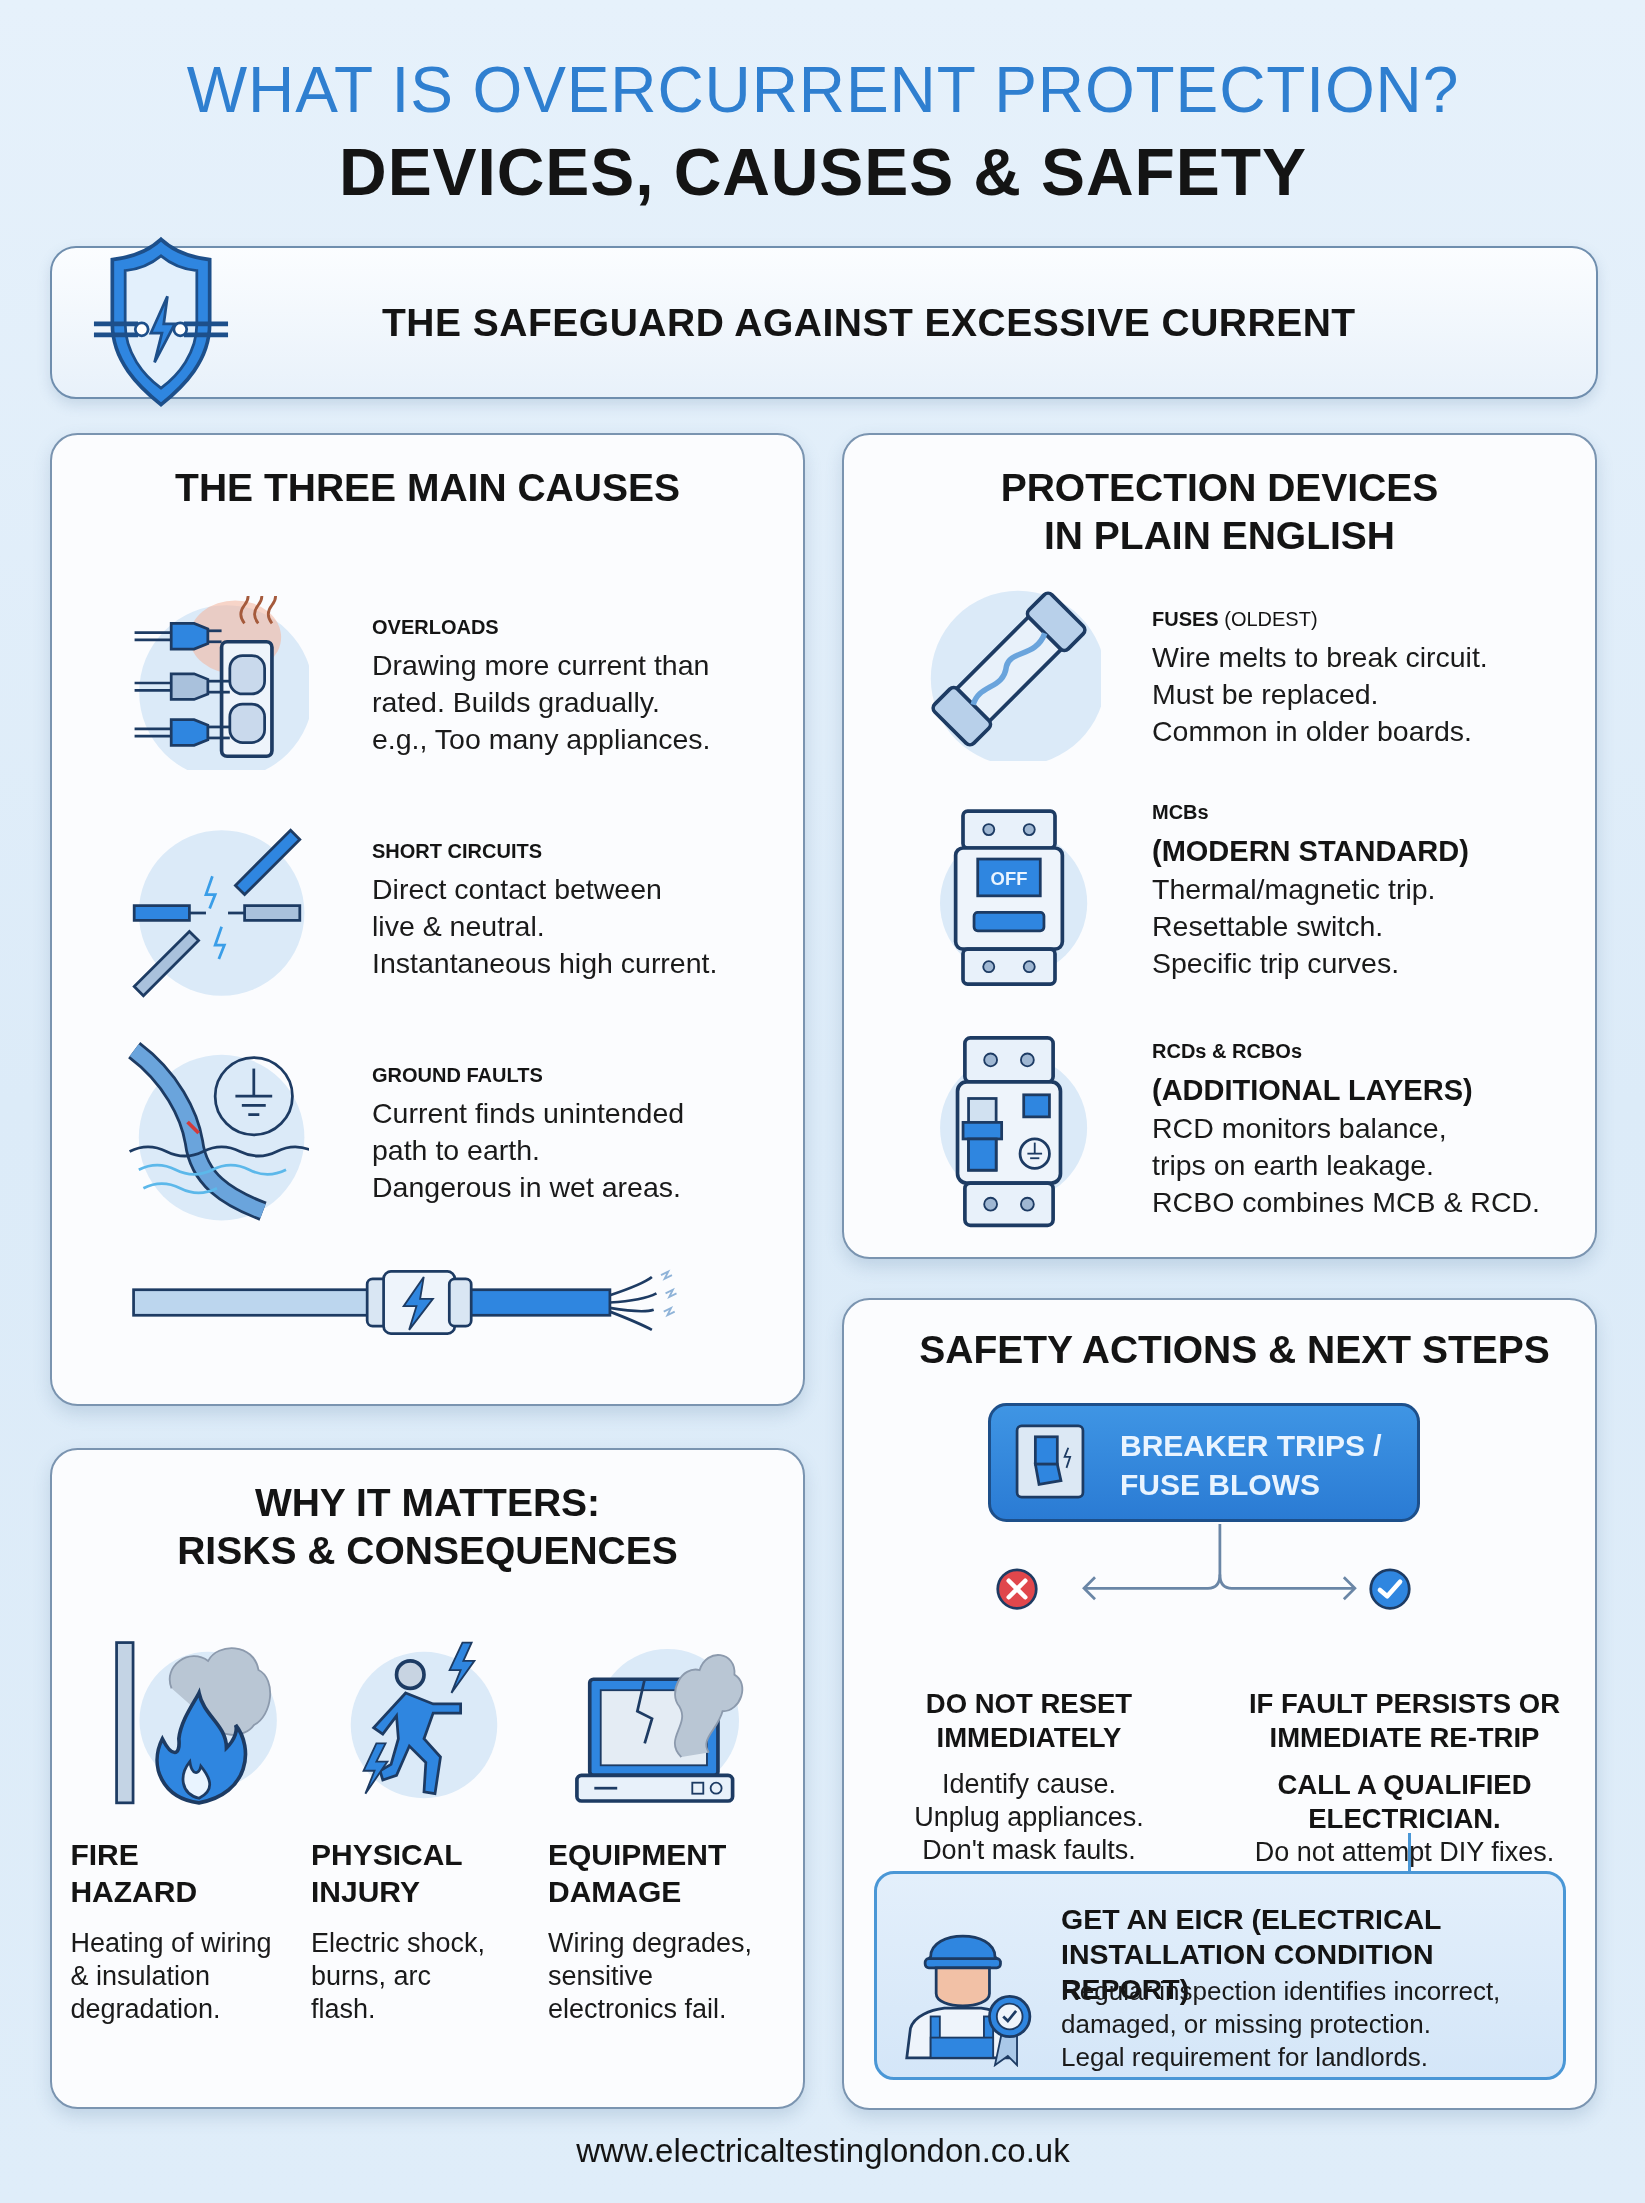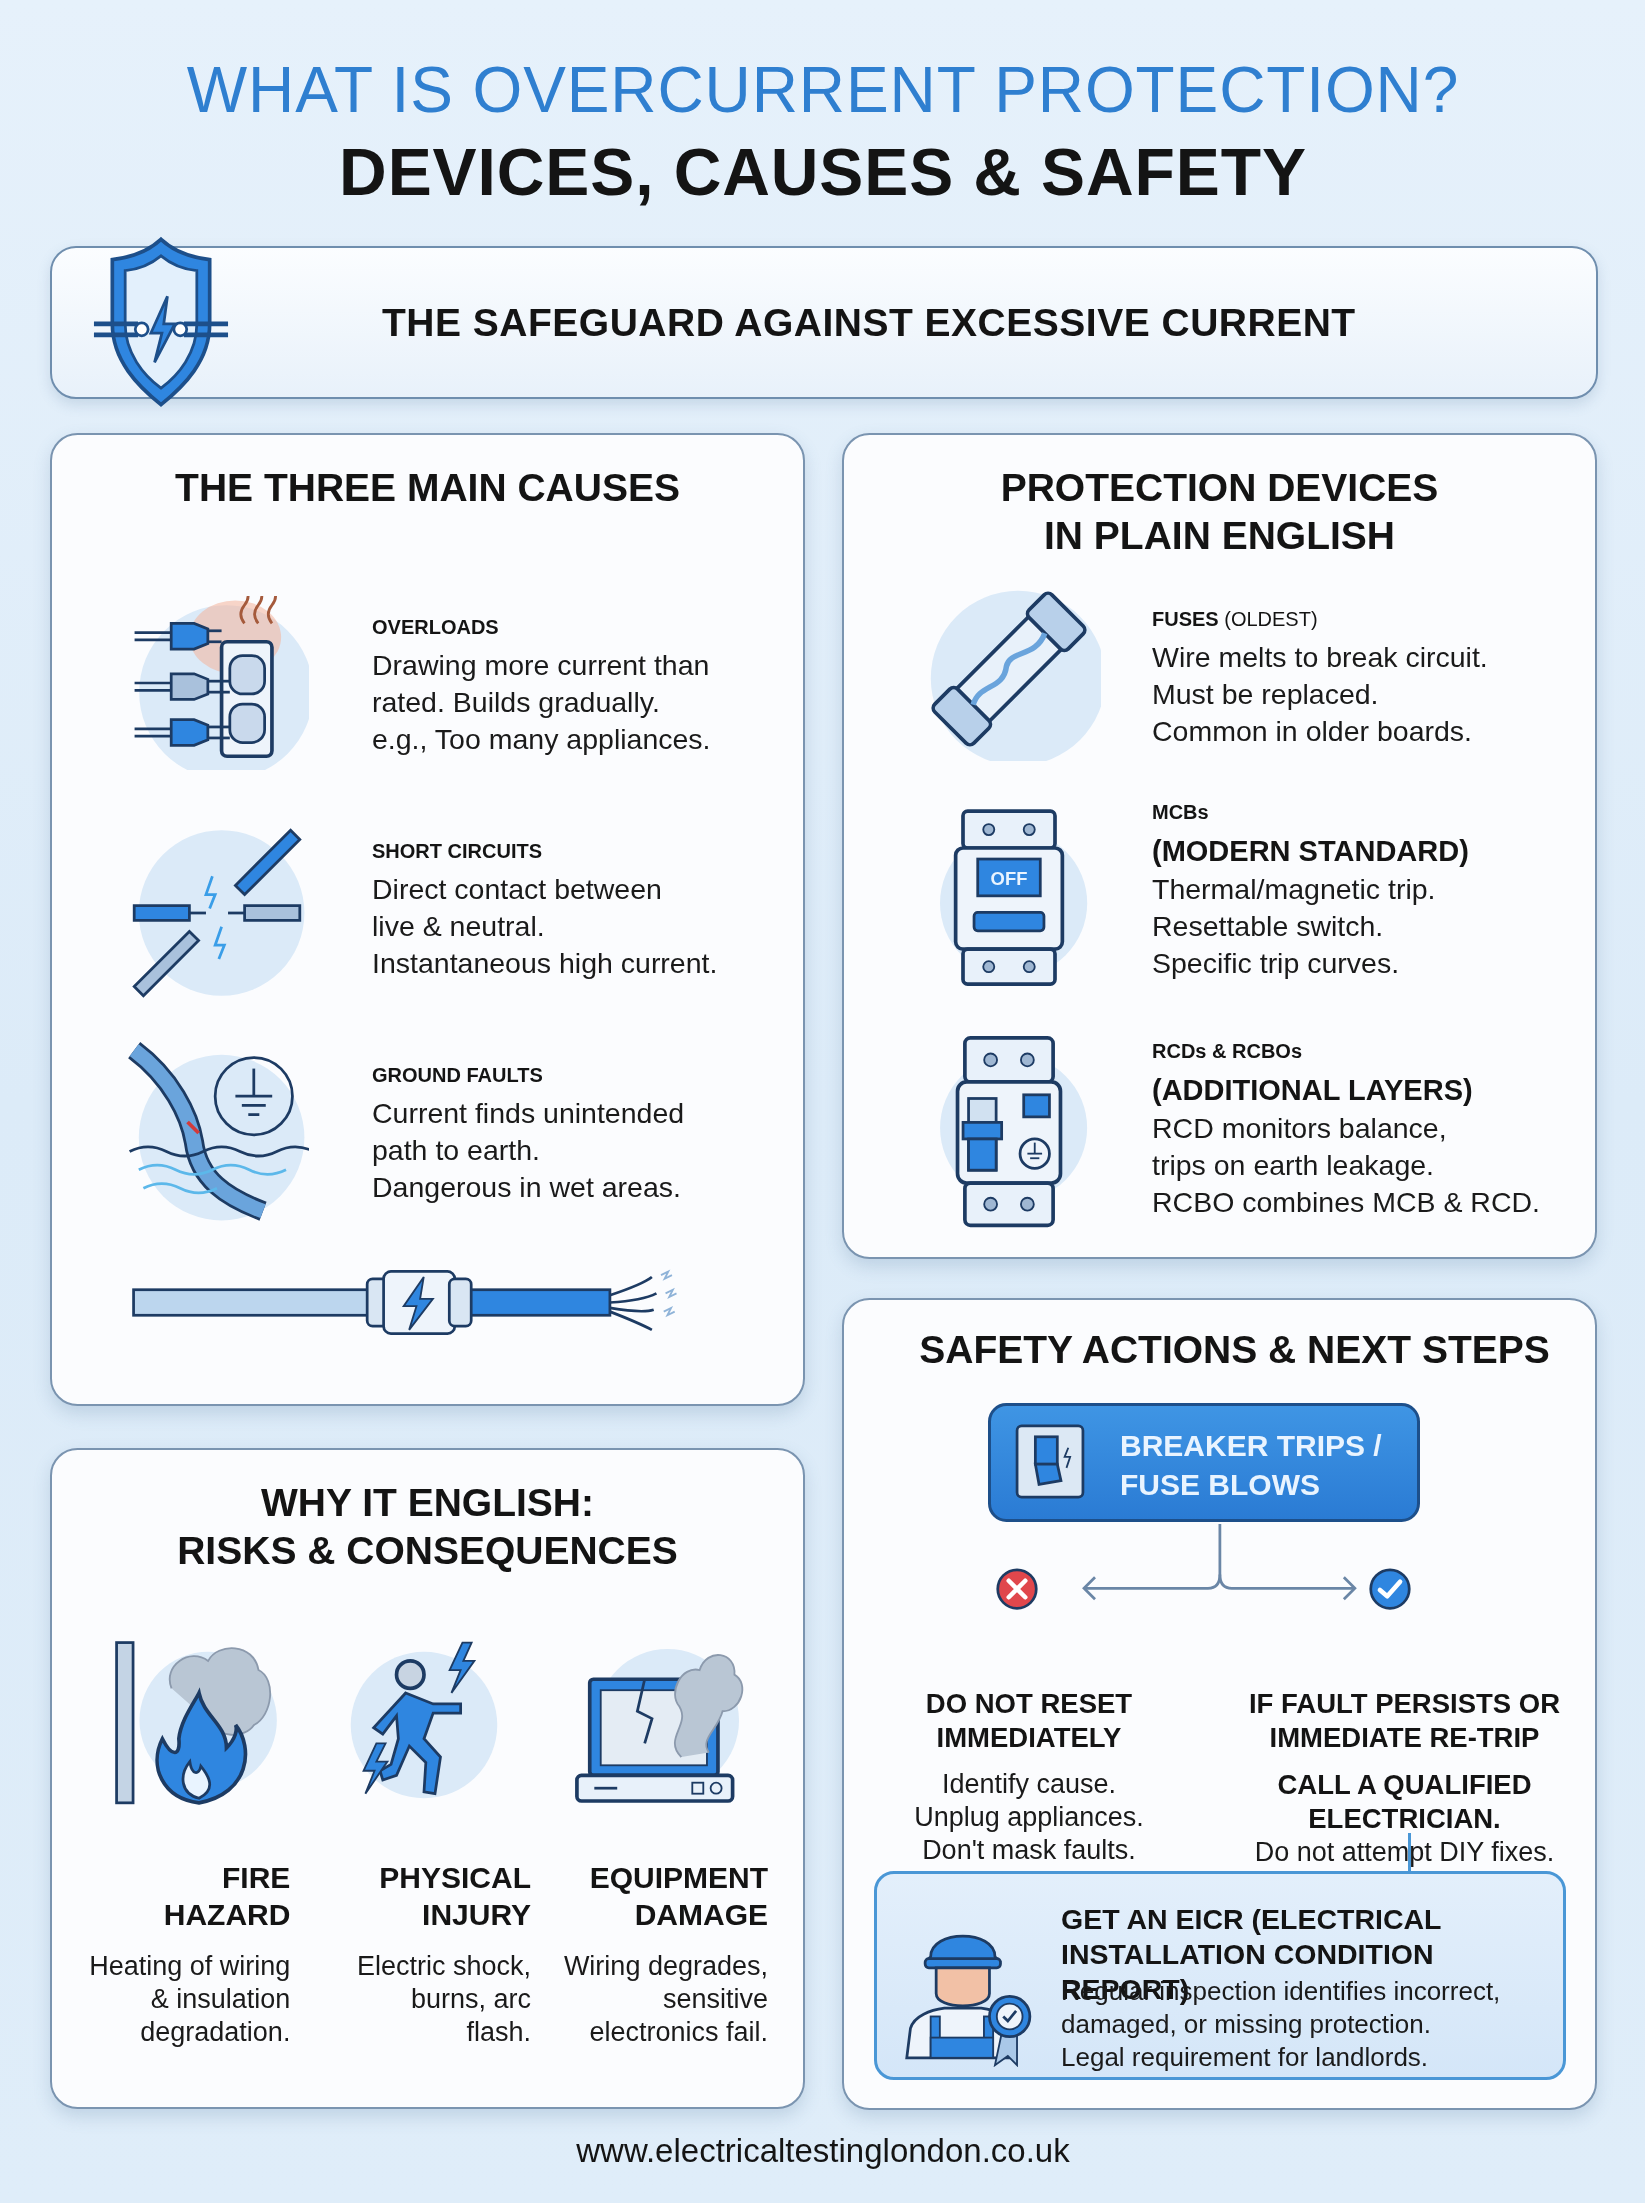--- a/index.html
+++ b/index.html
@@ -37,21 +37,21 @@
   }
   .card-title {
     position: absolute; left: 0; width: 100%; text-align: center;
     font-size: 39px; font-weight: 700; line-height: 48px; color: #141414;
   }
   .item { position: absolute; }
   .item-icon { position: absolute; }
   .item-head { font-size: 20px; font-weight: 700; color: #141414; line-height: 39px; }
   .item-body { font-size: 28.5px; color: #1a1a1a; line-height: 37px; }
   .circle-bg { fill: #dbeaf8; }
-  .risk-col { position: absolute; width: 220px; text-align: right; margin-top: 23px; }
+  .risk-col { position: absolute; width: 220px; text-align: left; }
   .risk-head { font-size: 30px; font-weight: 700; line-height: 37px; color: #141414; }
   .risk-body { font-size: 27px; line-height: 33px; color: #1a1a1a; margin-top: 16.5px; }
   .trip-box {
     position: absolute; left: 988px; top: 1403px; width: 432px; height: 119px;
     background: linear-gradient(180deg, #3f95e4 0%, #2a7bd4 100%);
     border: 3.7px solid #1d4f8a; border-radius: 18.4px;
   }
   .trip-text {
     position: absolute; left: 129px; top: 20px; font-size: 30px; font-weight: 700;
     color: #e9f4ff; line-height: 39px;
@@ -257,21 +257,21 @@
     <div class="item-head">RCDs &amp; RCBOs</div>
     <div class="item-head" style="font-size:29px">(ADDITIONAL LAYERS)</div>
     <div class="item-body">RCD monitors balance,</div>
     <div class="item-body">trips on earth leakage.</div>
     <div class="item-body">RCBO combines MCB &amp; RCD.</div>
   </div>
 </div>
 
 <div class="card" style="left:50px; top:1448px; width:755px; height:661px;">
   <div class="card-title" style="top:29px;">
-    <div>WHY IT ENGLISH:</div>
+    <div>WHY IT MATTERS:</div>
     <div>RISKS &amp; CONSEQUENCES</div>
   </div>
 
   <svg class="item-icon" style="left:55px; top:188px;" width="184" height="174" viewBox="0 0 200 190">
     <circle class="circle-bg" cx="110" cy="90" r="75"></circle>
     <rect x="10" y="5" width="18" height="175" fill="#c4d4e5" stroke="#1d3b63" stroke-width="3"></rect>
     <path d="M70 55 C60 30 90 10 110 25 C120 5 160 5 165 35 C185 45 180 85 160 95 C150 110 120 110 110 90" fill="#b9c6d4" stroke="#8c9aad" stroke-width="2"></path>
     <path d="M100 180 C60 175 45 140 60 110 C70 130 80 130 78 110 C80 90 95 70 100 60 C105 85 130 95 130 120 C140 110 142 100 140 95 C160 120 155 170 100 180 Z" fill="#2f86e0" stroke="#1d3b63" stroke-width="4"></path>
     <path d="M100 175 C80 170 78 150 90 135 C92 150 100 150 102 140 C110 150 120 165 100 175 Z" fill="#e9f4ff" stroke="#1d3b63" stroke-width="3"></path>
   </svg>

